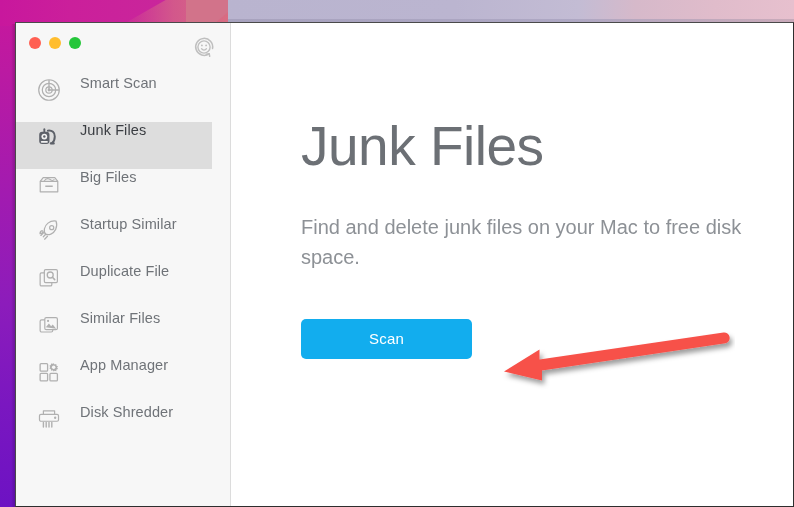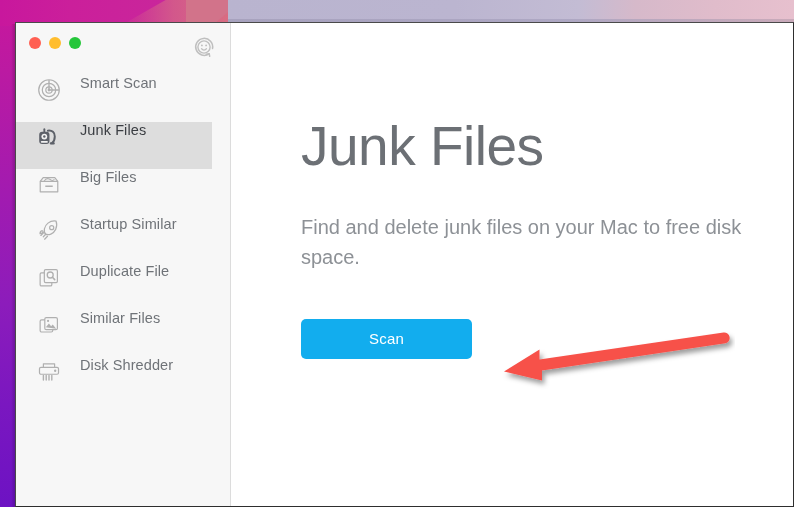--- a/index.html
+++ b/index.html
@@ -355,20 +355,34 @@
             <svg viewBox="0 0 30 30" width="28" height="28" fill="none" stroke="currentColor" stroke-width="1.3" stroke-linejoin="round">
               <rect x="5.5" y="9.5" width="13.5" height="13" rx="1.6"></rect>
               <rect x="10.5" y="7" width="13.5" height="13" rx="1.6" fill="#f7f7f7"></rect>
               <path d="M11.6 17.5l3.3-4 2.4 2.8 1.7-1.9 3.7 4.6z" fill="currentColor" stroke="none"></path>
               <circle cx="14" cy="10.6" r="1.15" fill="currentColor" stroke="none"></circle>
             </svg>
           </span>
           <span class="nav-label">Similar Files</span>
         </li>
 
+        <li class="nav-item">
+          <span class="nav-icon">
+            <svg viewBox="0 0 30 30" width="28" height="28" fill="none" stroke="currentColor" stroke-width="1.4">
+              <rect x="5.5" y="6" width="8" height="8" rx="1"></rect>
+              <rect x="5.5" y="16.5" width="8" height="8" rx="1"></rect>
+              <rect x="16" y="16.5" width="8" height="8" rx="1"></rect>
+              <g fill="currentColor" stroke="none" transform="translate(20 10) scale(.85)">
+                <path d="M0 -5.3l1.25 1.6 2-.45.35 2.02 1.9.78-1.15 1.7 1.15 1.7-1.9.78-.35 2.02-2-.45L0 5.3l-1.25-1.6-2 .45-.35-2.02-1.9-.78 1.15-1.7-1.15-1.7 1.9-.78.35-2.02 2 .45z"></path>
+              </g>
+              <circle cx="20" cy="10" r="1.85" fill="#f7f7f7" stroke="none"></circle>
+            </svg>
+          </span>
+          <span class="nav-label">App Manager</span>
+        </li>
 
         <li class="nav-item">
           <span class="nav-icon">
             <svg viewBox="0 0 30 30" width="28" height="28" fill="none" stroke="currentColor" stroke-width="1.3" stroke-linecap="round">
               <path d="M9 9.5V6.2h12V9.5" stroke-linejoin="round"></path>
               <rect x="4.8" y="10" width="20.4" height="7.4" rx="1.6"></rect>
               <circle cx="21.6" cy="13.7" r="1.25" fill="currentColor" stroke="none"></circle>
               <path d="M9 18.6v5M12 18.6v5M15 18.6v5M18 18.6v5" stroke-width="1.5"></path>
             </svg>
           </span>

